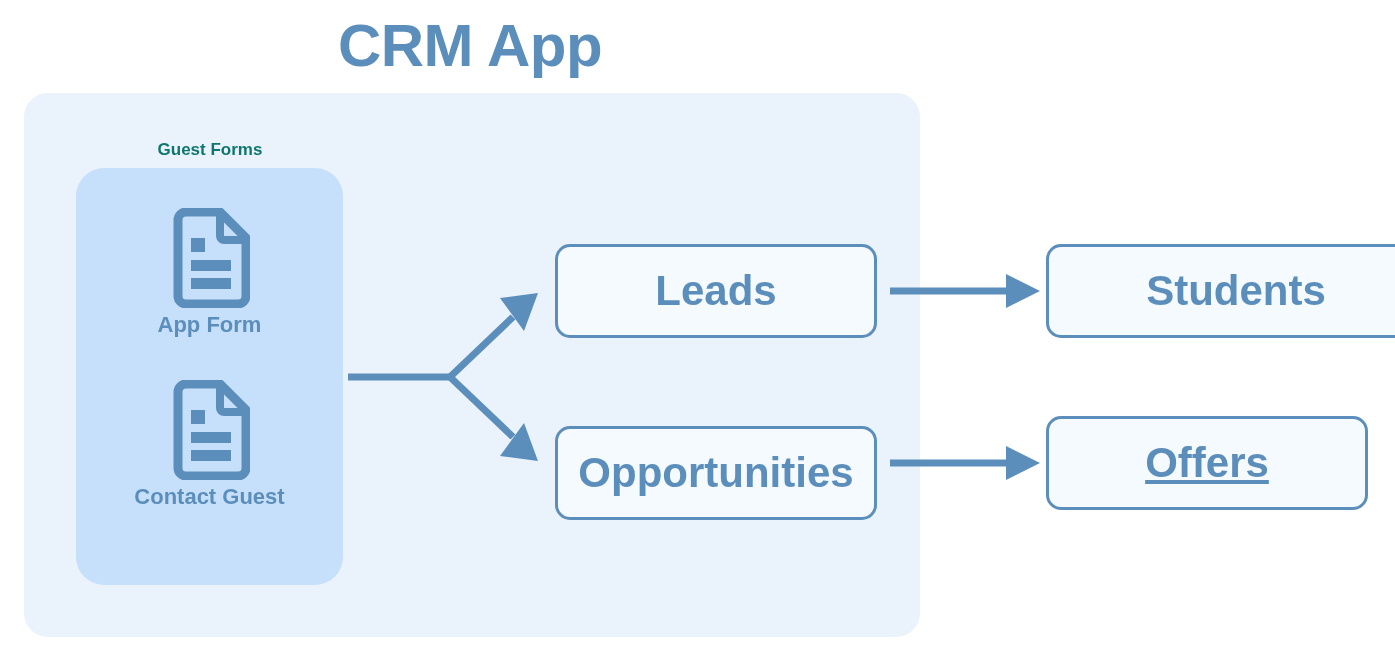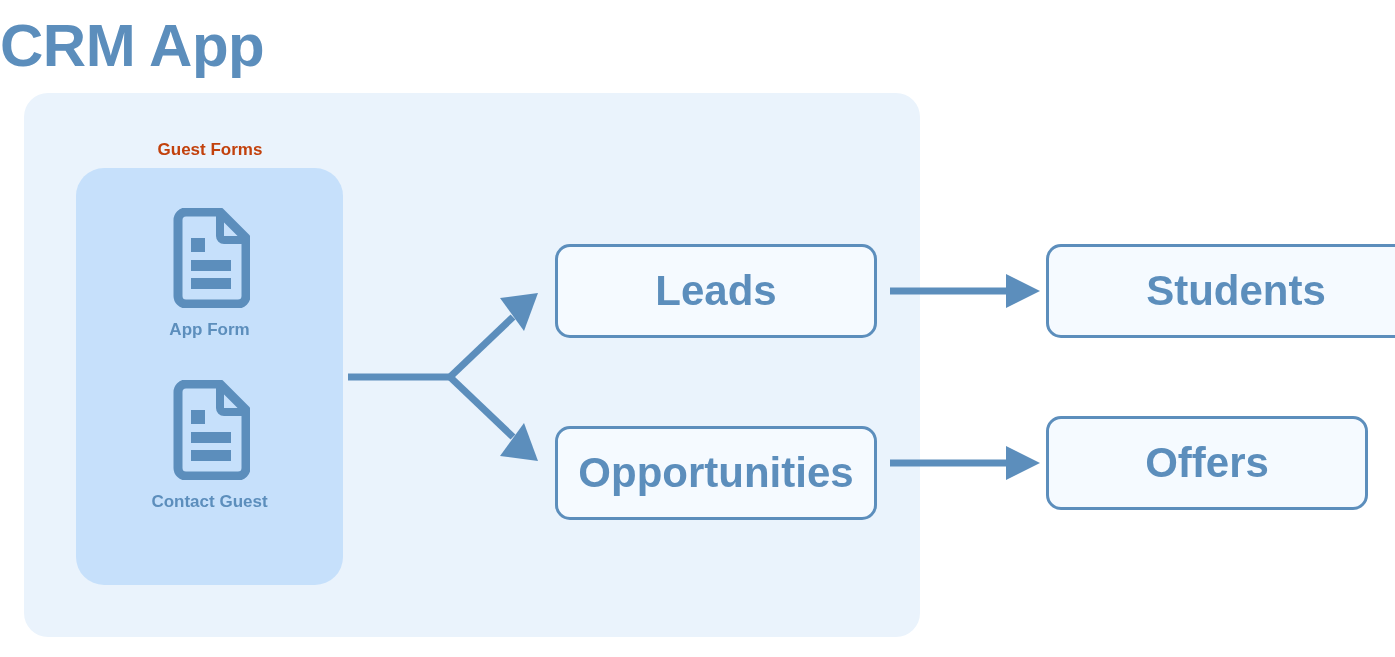--- a/index.html
+++ b/index.html
@@ -17,20 +17,21 @@
     background: #ffffff;
     overflow: hidden;
   }
 
   
   .title {
     position: absolute;
     left: 0;
     top: 16px;
     width: 940px;
+    text-align: center;
     font-size: 60px;
     font-weight: bold;
     color: #5c8ebc;
     letter-spacing: -0.5px;
     line-height: 1;
     white-space: nowrap;
   }
 
   
   .outer-panel {
@@ -45,21 +46,21 @@
 
   
   .group-label {
     position: absolute;
     left: 76px;
     top: 140px;
     width: 268px;
     text-align: center;
     font-size: 17px;
     font-weight: bold;
-    color: #c2410c;
+    color: #0f766e;
     white-space: nowrap;
   }
   .inner-panel {
     position: absolute;
     left: 76px;
     top: 168px;
     width: 267px;
     height: 417px;
     background: #c6e0fb;
     border-radius: 28px;
@@ -73,22 +74,21 @@
     text-align: center;
   }
   .form-item.app { top: 208px; }
   .form-item.contact { top: 380px; }
 
   .doc-icon {
     display: block;
     margin: 0 auto;
   }
   .form-caption {
-    margin-top: 8px;
-    font-size: 17px;
+    font-size: 22px;
     font-weight: bold;
     color: #5c8ebc;
     white-space: nowrap;
   }
 
   
   .entity-box {
     position: absolute;
     box-sizing: border-box;
     background: #f5faff;
@@ -98,21 +98,21 @@
     align-items: center;
     justify-content: center;
     color: #5c8ebc;
     font-size: 42px;
     font-weight: bold;
     white-space: nowrap;
   }
   .entity-box.leads        { left: 555px;  top: 244px; width: 322px; height: 94px; }
   .entity-box.opportunities{ left: 555px;  top: 416px; width: 322px; height: 94px; margin-top: 10px; }
   .entity-box.students     { left: 1046px; top: 244px; width: 380px; height: 94px; }
-  .entity-box.offers       { left: 1046px; top: 416px; width: 322px; height: 94px; }
+  .entity-box.offers       { left: 1046px; top: 416px; width: 322px; height: 94px; text-decoration: underline; }
 
   
   .arrows {
     position: absolute;
     left: 0;
     top: 0;
     width: 1395px;
     height: 657px;
     pointer-events: none;
   }

